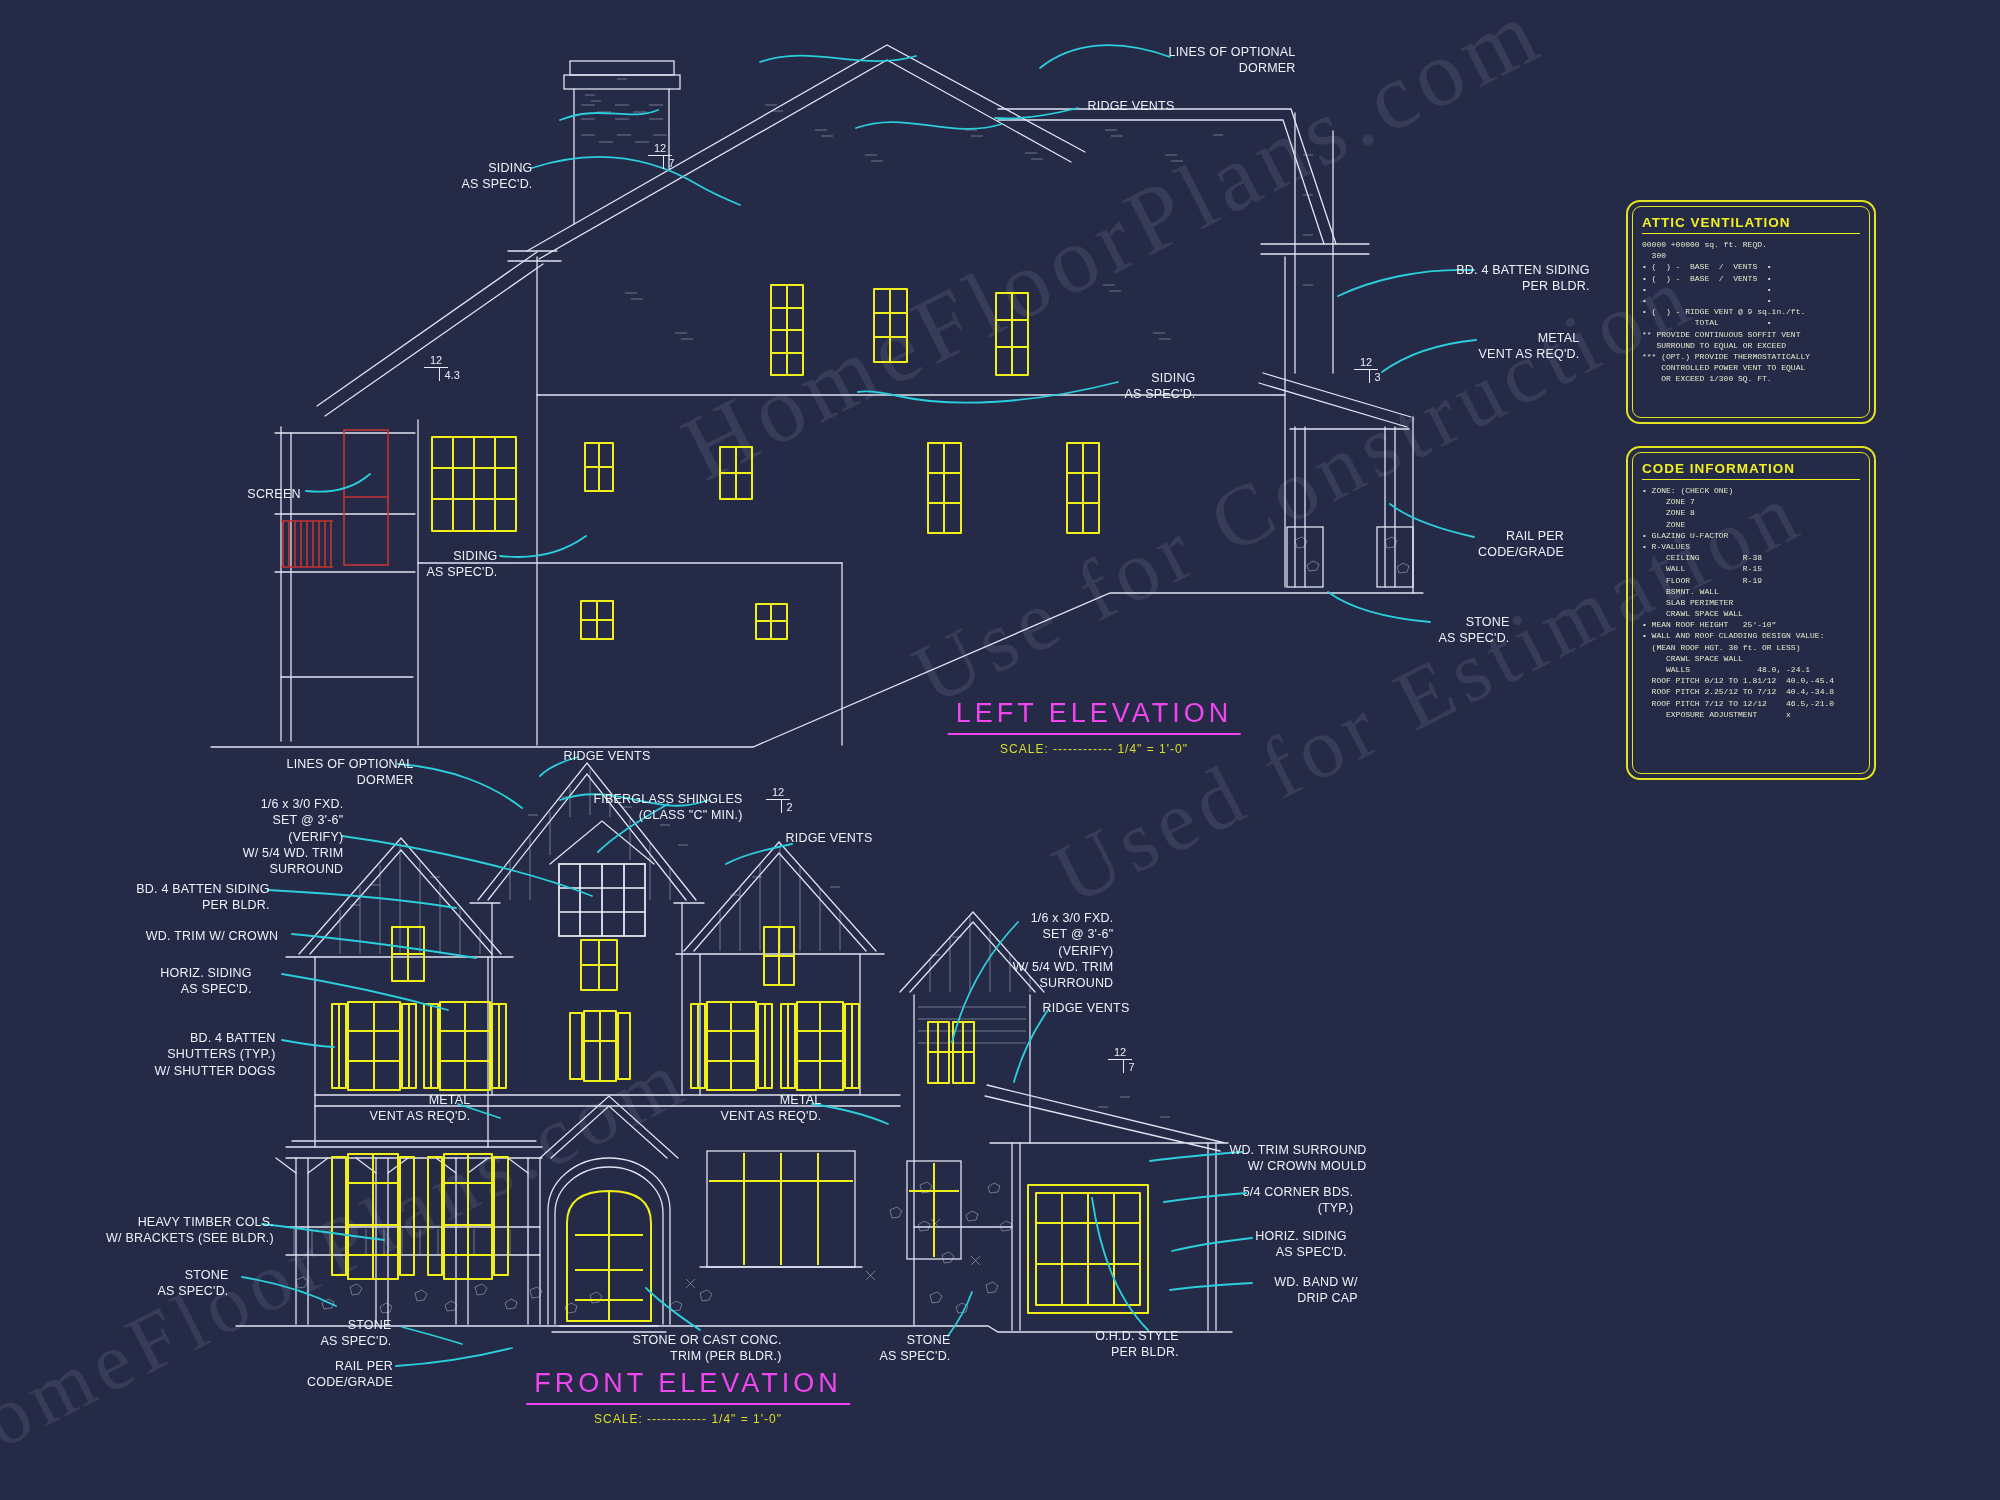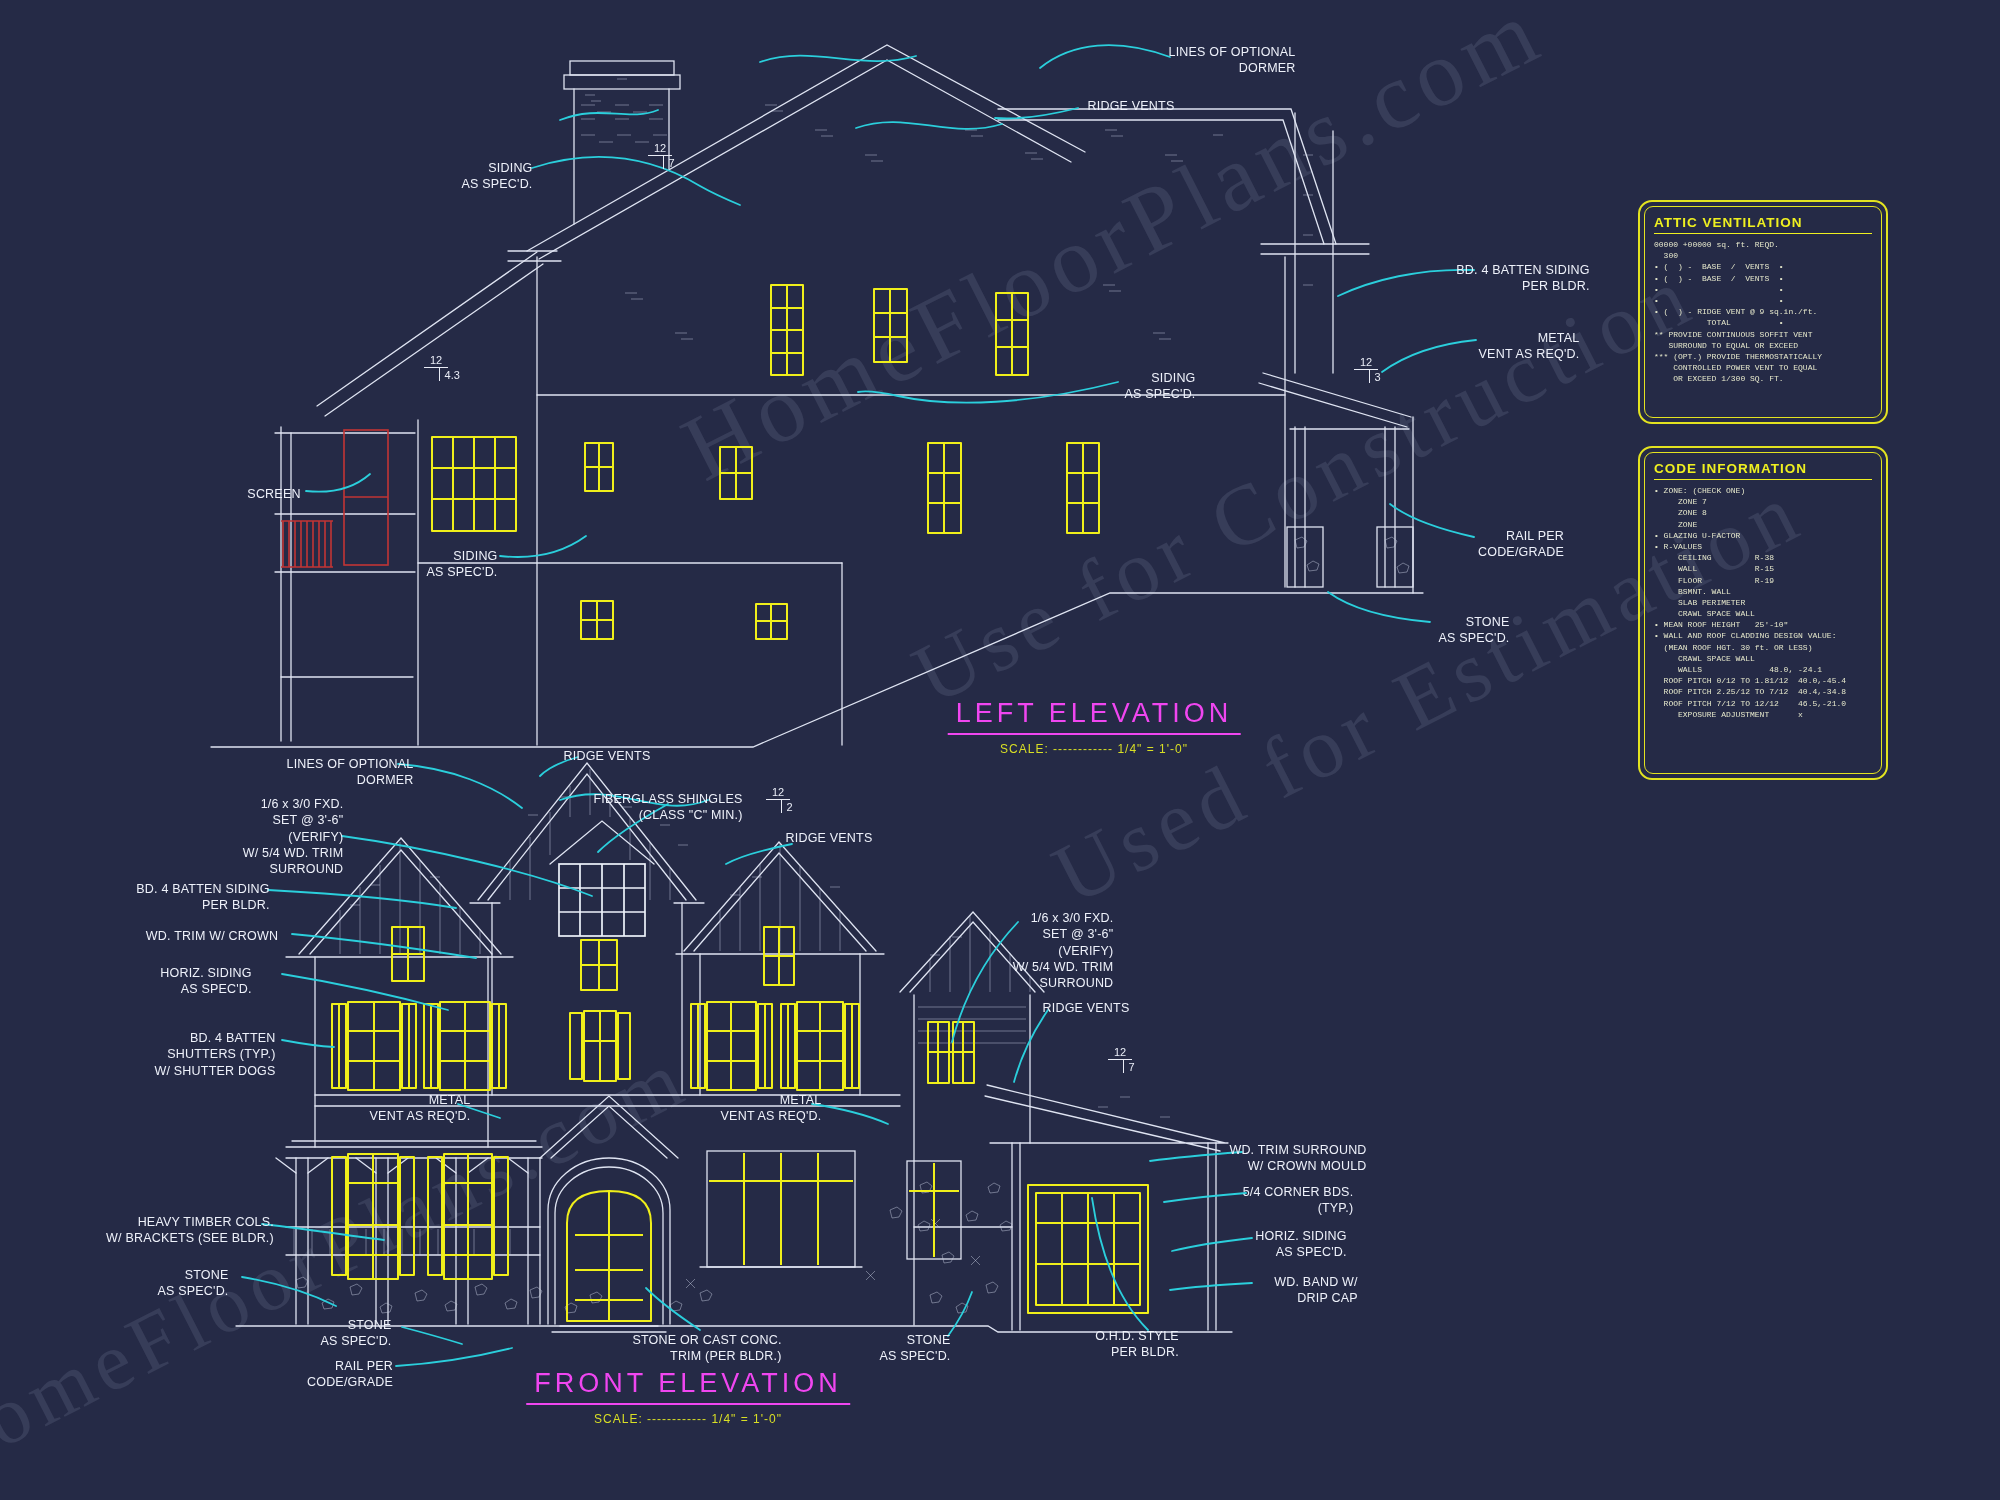--- a/index.html
+++ b/index.html
@@ -21,21 +21,21 @@
   .wm{position:absolute;font-family:"Liberation Serif",serif;color:rgba(168,175,205,.14);
       white-space:nowrap;transform:rotate(-27deg);transform-origin:left center;letter-spacing:7px;}
   .wm0{font-size:94px;left:690px;top:400px;}
   .wm1{font-size:86px;left:920px;top:630px;}
   .wm2{font-size:86px;left:1060px;top:830px;}
   .wm3{font-size:82px;left:-70px;top:1408px;}
   .title-block{position:absolute;transform:translateX(-50%);text-align:center;}
   .title-text{display:inline-block;color:#f046f0;font-size:27px;letter-spacing:4px;
       border-bottom:2.5px solid #f046f0;padding:0 8px 4px;}
   .scale-line{margin-top:7px;font:12px "Liberation Sans",sans-serif;color:#d9df25;letter-spacing:1px;}
-  .panel{position:absolute;border:2px solid #e3e320;border-radius:14px;padding:4px;margin-left:12px;}
+  .panel{position:absolute;border:2px solid #e3e320;border-radius:14px;padding:4px;}
   .panel-inner{border:1.4px solid #e3e320;border-radius:9px;height:100%;box-sizing:border-box;padding:8px 9px;}
   .panel-title{font-weight:bold;font-size:13.5px;color:#eff020;letter-spacing:1px;
       border-bottom:1.6px solid #eff020;padding-bottom:3px;margin-bottom:5px;}
   .pline{font:8px/1.4 "Liberation Mono",monospace;color:#e6e8cc;white-space:pre;}
 </style>
 </head>
 <body>
 
 <div id="page">
 

